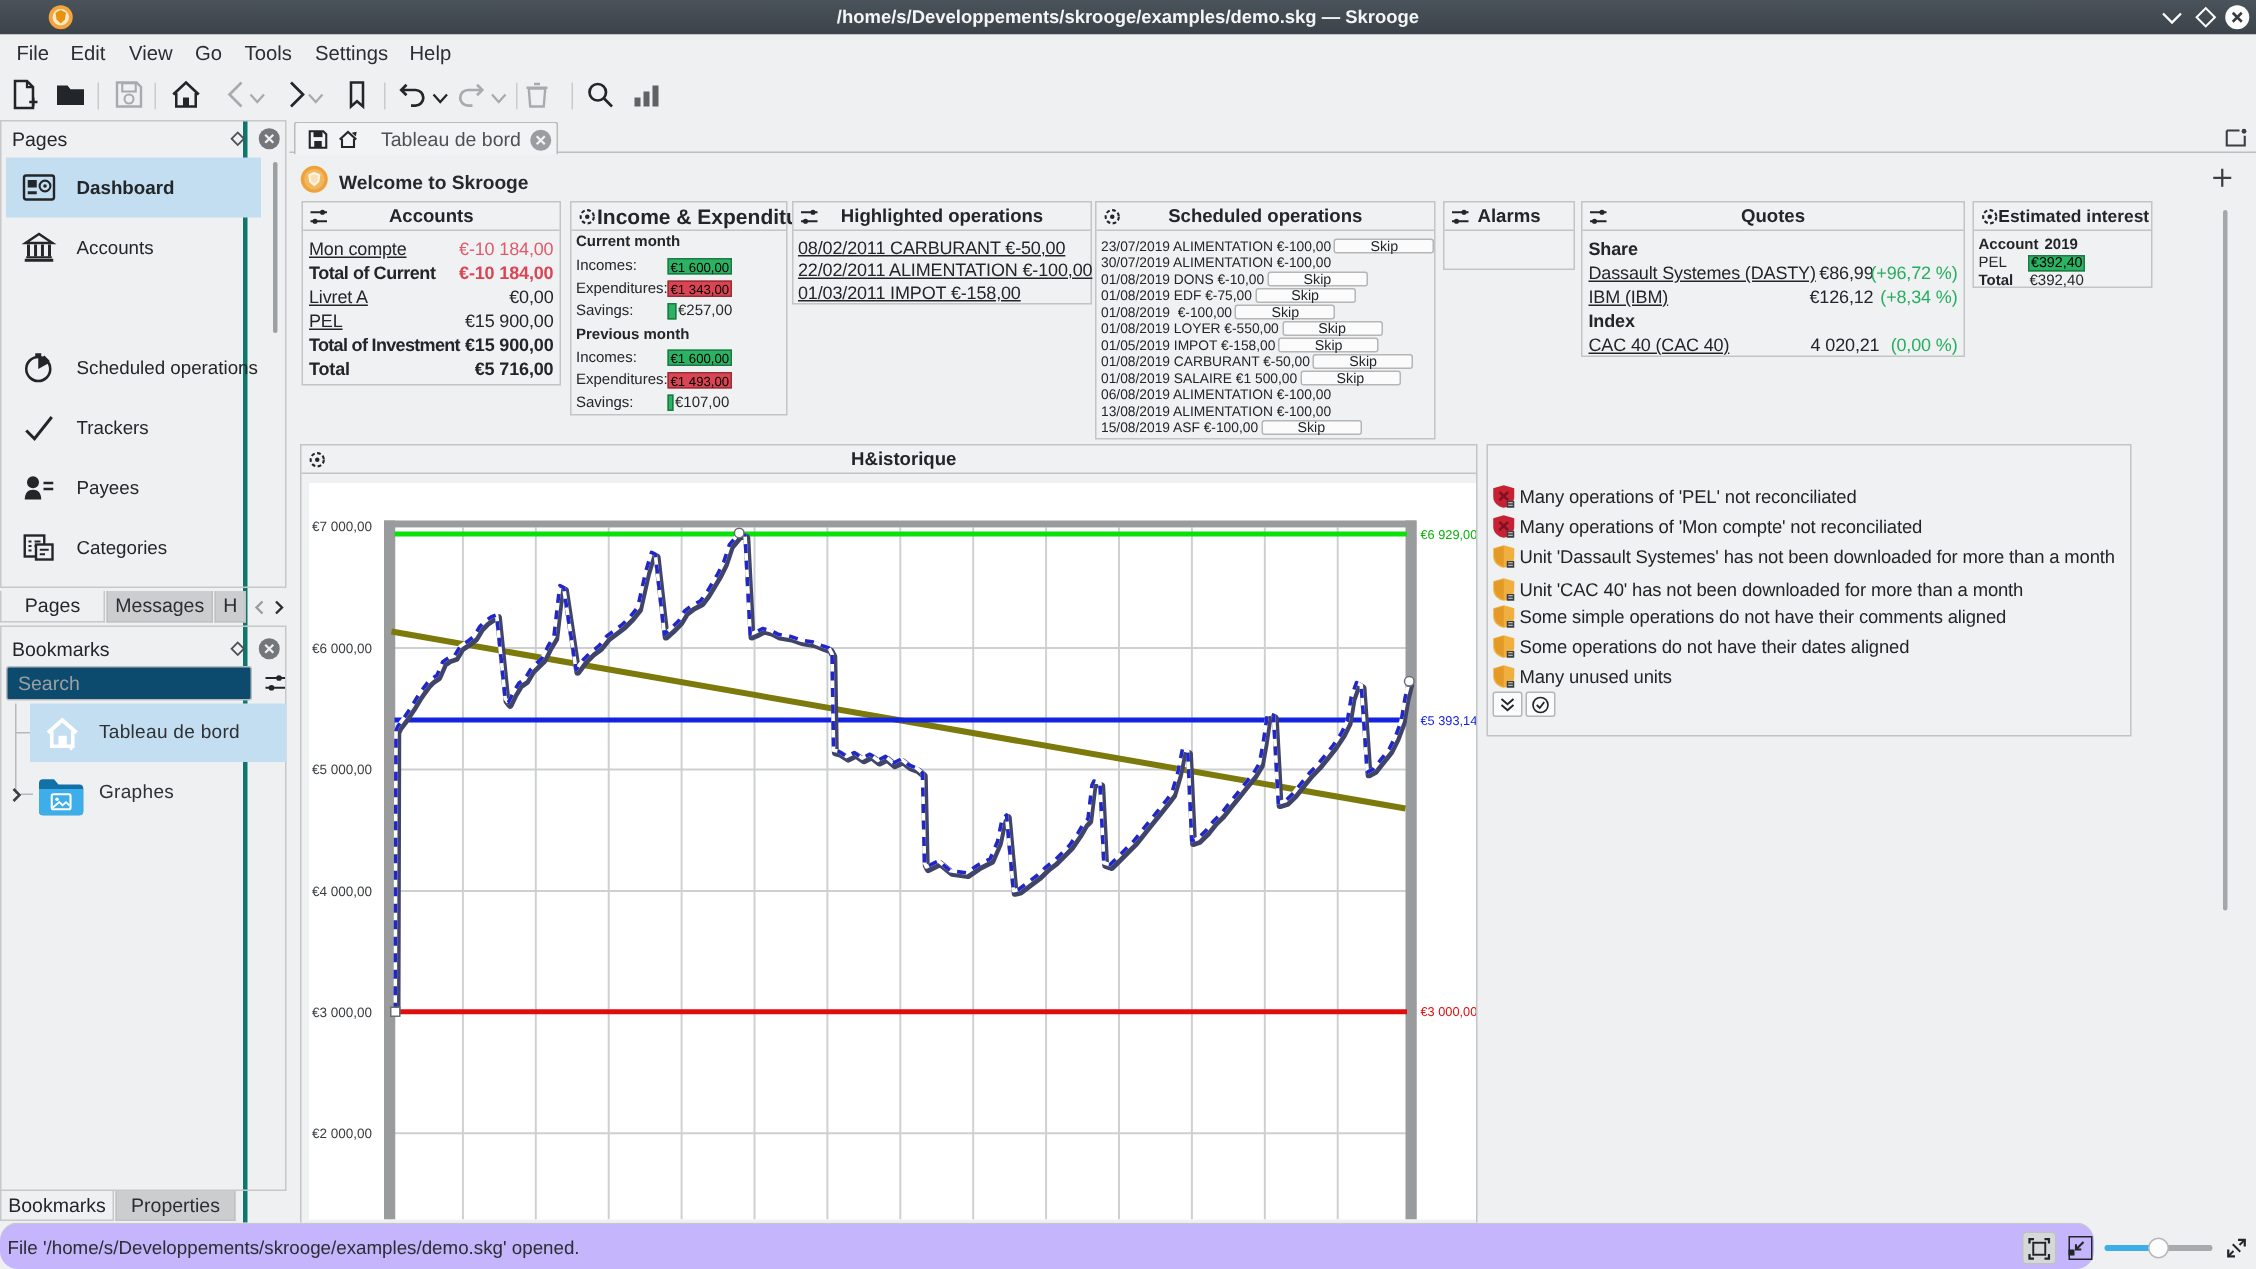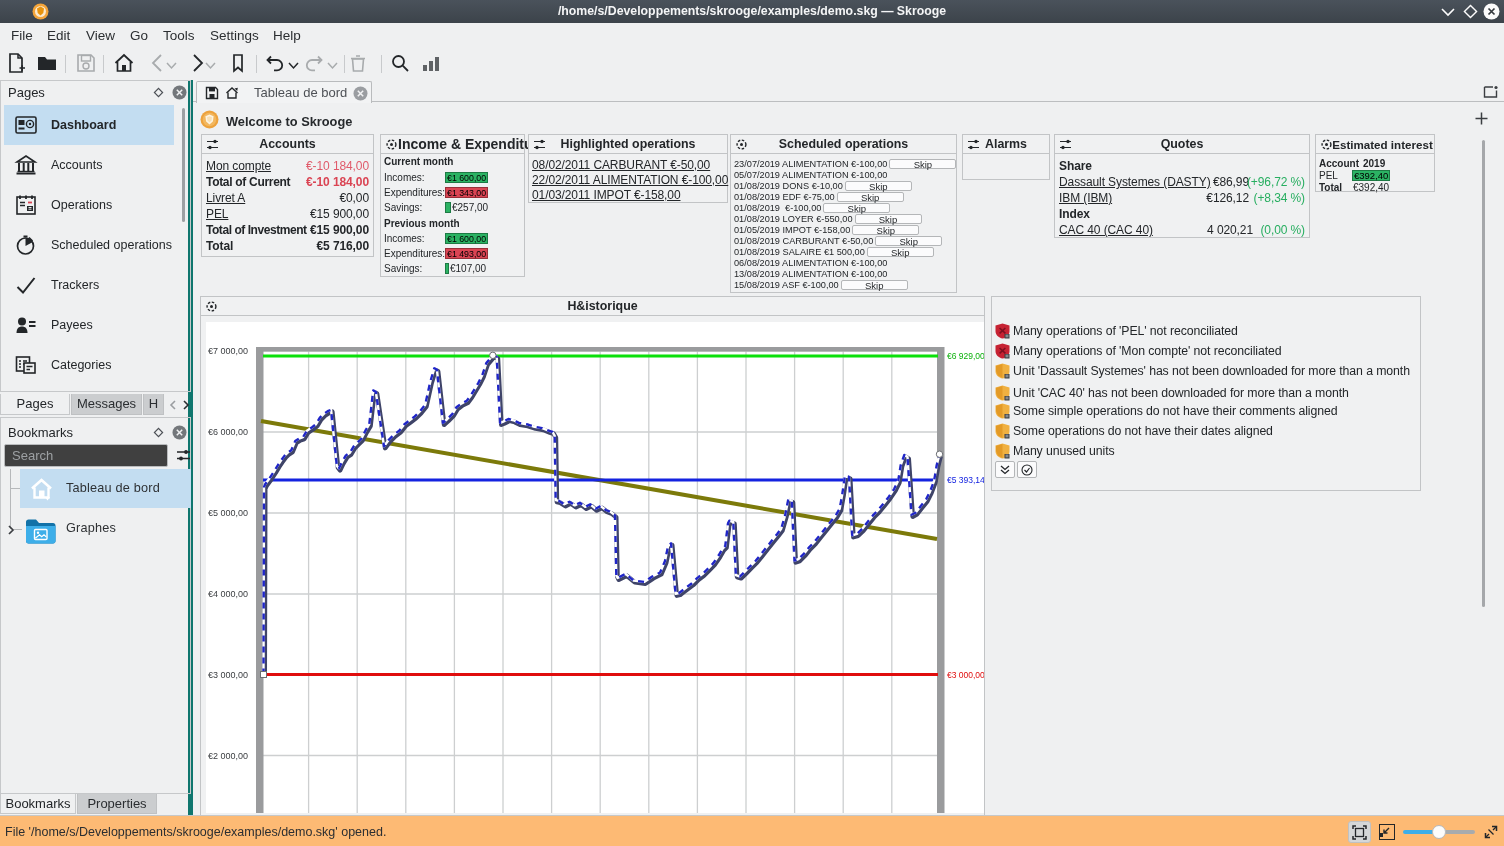--- a/index.html
+++ b/index.html
@@ -10,21 +10,21 @@
 
 #titlebar { left:0; top:0; width:1504px; height:23px; background:linear-gradient(#4a525b,#3c434a); color:#fcfcfc; }
 #titlebar .title { position:absolute; left:0; right:0; top:4px; text-align:center; font-size:12.3px; font-weight:bold; color:#f4f5f6; }
 
 #menubar { left:0; top:23px; width:1504px; height:25px; background:#eff0f1; font-size:13.5px; color:#2b2e31; }
 #menubar span { position:absolute; top:5px; }
 
 #toolbar { left:0; top:48px; width:1504px; height:32px; background:#eff0f1; }
 .tsep { position:absolute; top:7px; width:1px; height:18px; background:#c8cacc; }
 
-#leftpanel { left:0; top:80px; width:193px; height:735px; background:#eff0f1; border-right:5px solid #0f766e; }
+#leftpanel { left:0; top:80px; width:165px; height:735px; background:#eff0f1; border-right:3px solid #0f766e; }
 .dockhead { position:absolute; left:0; width:192px; height:21px; font-size:13px; color:#232629; }
 .dockhead .t { position:absolute; left:8px; top:3px; }
 .pgitem { position:absolute; left:4px; width:170px; height:40px; font-size:12.5px; color:#232629; white-space:nowrap; }
 .pgitem .lbl { position:absolute; left:47px; top:13px; }
 .pgitem svg { position:absolute; left:10px; top:8px; }
 .sel { background:#c3ddf1; }
 .tabstrip { position:absolute; font-size:13px; color:#232629; }
 
 #tabbar { left:193px; top:80px; width:1311px; height:23px; background:#eff0f1; }
 #tabbar .line { position:absolute; left:0px; right:0; top:21px; height:1px; background:#bcbec0; }
@@ -40,21 +40,21 @@
 .grn { color:#27ae60; }
 .chip { display:inline-block; font-size:8.8px; color:#000; border:1px solid; padding:0 1px; line-height:10px; height:11px; }
 .chipg { background:#2bb263; border-color:#1d7a44; }
 .chipr { background:#da4453; border-color:#993039; }
 .row11 { font-size:10px; color:#232629; position:absolute; white-space:nowrap; }
 .srow { position:absolute; left:3px; right:2px; font-size:9.2px; color:#232629; height:11px; line-height:10px; display:flex; align-items:flex-end; white-space:nowrap; }
 .skip { margin-left:2px; width:67px; height:10px; border:1px solid #b4b6b8; border-radius:2px; background:#fbfbfc; text-align:center; font-size:9.5px; line-height:9px; flex:none; }
 .arow { position:absolute; left:3px; font-size:12.3px; color:#232629; display:flex; align-items:center; height:16px; white-space:nowrap; letter-spacing:-0.1px; }
 .arow .sh { margin-right:3px; flex:none; }
 
-#statusbar { left:0; top:815px; width:1504px; height:31px; background:#fdba74; border-top:1px solid #c6c8c9; font-size:12.5px; color:#2b2e31; }
+#statusbar { left:0; top:815px; width:1396px; height:31px; background:#c4b5fd; border-top:1px solid #c6c8c9; font-size:12.5px; color:#2b2e31;border-radius:12px; }
 #statusbar .txt { position:absolute; left:5px; top:9px; }
 </style>
 </head>
 <body>
 <div class="abs" id="titlebar">
   <svg class="abs" style="left:32px;top:3px" width="17" height="17" viewBox="0 0 17 17">
     <circle cx="8.5" cy="8.5" r="8" fill="#f3a43a"></circle>
     <circle cx="8.5" cy="8.5" r="5.5" fill="#fbe9cf"></circle>
     <path d="M8.5 3.6 L12 5.5 L11.3 10 L8.5 12.6 L5.7 10 L5 5.5 Z" fill="#e8930c"></path>
   </svg>
@@ -181,31 +181,20 @@
   </div>
   <div class="pgitem" style="top:65px">
       <span class="lbl">Accounts</span>
     <svg width="24" height="24" viewBox="0 0 24 24">
         <path d="M3 9 L12 3 L21 9 Z" fill="none" stroke="#232629" stroke-width="1.6"></path>
         <path d="M2.5 20.5 H21.5" stroke="#232629" stroke-width="2"></path>
         <path d="M5 10 V18 M9.7 10 V18 M14.3 10 V18 M19 10 V18" stroke="#232629" stroke-width="2"></path>
         <path d="M3.5 18.5 H20.5" stroke="#232629" stroke-width="1.4"></path>
       </svg>
   </div>
-  <div class="pgitem" style="top:105px">
-      <span class="lbl">Operations</span>
-    <svg width="24" height="24" viewBox="0 0 24 24">
-        <rect x="3" y="4" width="18" height="17" fill="none" stroke="#232629" stroke-width="1.6"></rect>
-        <path d="M6 2.5 V6 M12 2.5 V6 M18 2.5 V6" stroke="#232629" stroke-width="1.8"></path>
-        <path d="M6 9.5 H11 M6 12.5 H11" stroke="#232629" stroke-width="1.5"></path>
-        <path d="M14 9.5 H18" stroke="#da4453" stroke-width="1.8"></path>
-        <rect x="13" y="13" width="6" height="5" fill="#232629"></rect>
-        <path d="M14.5 14.5 H17.5 M14.5 16.2 H17.5" stroke="#fff" stroke-width="0.9"></path>
-      </svg>
-  </div>
   <div class="pgitem" style="top:145px">
       <span class="lbl">Scheduled operations</span>
     <svg width="24" height="24" viewBox="0 0 24 24">
         <circle cx="11.5" cy="13" r="8" fill="none" stroke="#232629" stroke-width="1.7"></circle>
         <path d="M11.5 13 L11.5 5 A8 8 0 0 1 18.4 9.2 Z" fill="#232629"></path>
         <path d="M15 4.5 L18.5 8" stroke="#232629" stroke-width="1.6"></path>
         <path d="M9.5 3.5 H13.5" stroke="#232629" stroke-width="2"></path>
       </svg>
   </div>
   <div class="pgitem" style="top:185px">
@@ -250,21 +239,21 @@
   <div class="dockhead" style="top:342px">
       <span class="t">Bookmarks</span>
     <svg class="abs" style="left:153px;top:5px" width="11" height="11" viewBox="0 0 11 11">
         <rect x="2.6" y="2.6" width="5.8" height="5.8" transform="rotate(45 5.5 5.5)" stroke="#4d5056" stroke-width="1.2" fill="none"></rect>
       </svg>
     <svg class="abs" style="left:172px;top:3px" width="15" height="15" viewBox="0 0 15 15">
         <circle cx="7.5" cy="7.5" r="7" fill="#73777b"></circle>
         <path d="M4.8 4.8 L10.2 10.2 M10.2 4.8 L4.8 10.2" stroke="#eff0f1" stroke-width="1.5"></path>
       </svg>
   </div>
-  <div class="abs" style="left:4px;top:364px;width:164px;height:23px;background:#404040;border:1px solid #b9bbbd;border-radius:2px;font-size:13px;color:#9da0a3">
+  <div class="abs" style="left:4px;top:364px;width:164px;height:23px;background:#0c4a6e;border:1px solid #b9bbbd;border-radius:2px;font-size:13px;color:#9da0a3">
       <span style="position:absolute;left:7px;top:3px">Search</span>
     </div>
   <svg class="abs" style="left:176px;top:368px" width="15" height="15" viewBox="0 0 15 15">
       <path d="M1 4 H14 M1 10.5 H14" stroke="#232629" stroke-width="1.3"></path>
       <circle cx="10" cy="4" r="1.9" fill="#232629"></circle>
       <circle cx="5" cy="10.5" r="1.9" fill="#232629"></circle>
     </svg>
 
   <div class="abs" style="left:10px;top:389px;width:1px;height:60px;background:#b6b8ba"></div>
   <div class="abs" style="left:10px;top:408px;width:10px;height:1px;background:#b6b8ba"></div>
@@ -387,21 +376,21 @@
   <div class="box" style="left:537px;top:31px;width:227px;height:159px">
     <div class="boxhead"><svg width="13" height="13" viewBox="0 0 13 13">
           <circle cx="6.5" cy="6.5" r="4.4" fill="none" stroke="#232629" stroke-width="1.4" stroke-dasharray="2.5 1.6"></circle>
           <circle cx="6.5" cy="6.5" r="1.5" fill="#232629"></circle>
         </svg>Scheduled operations</div>
     <div class="srow" style="top:23px">
         <span>23/07/2019 ALIMENTATION €-100,00</span>
         <span class="skip">Skip</span>
       </div>
     <div class="srow" style="top:34px">
-        <span>05/07/2019 ALIMENTATION €-100,00</span>
+        <span>30/07/2019 ALIMENTATION €-100,00</span>
       </div>
     <div class="srow" style="top:45px">
         <span>01/08/2019 DONS €-10,00</span>
         <span class="skip">Skip</span>
       </div>
     <div class="srow" style="top:56px">
         <span>01/08/2019 EDF €-75,00</span>
         <span class="skip">Skip</span>
       </div>
     <div class="srow" style="top:67px">

